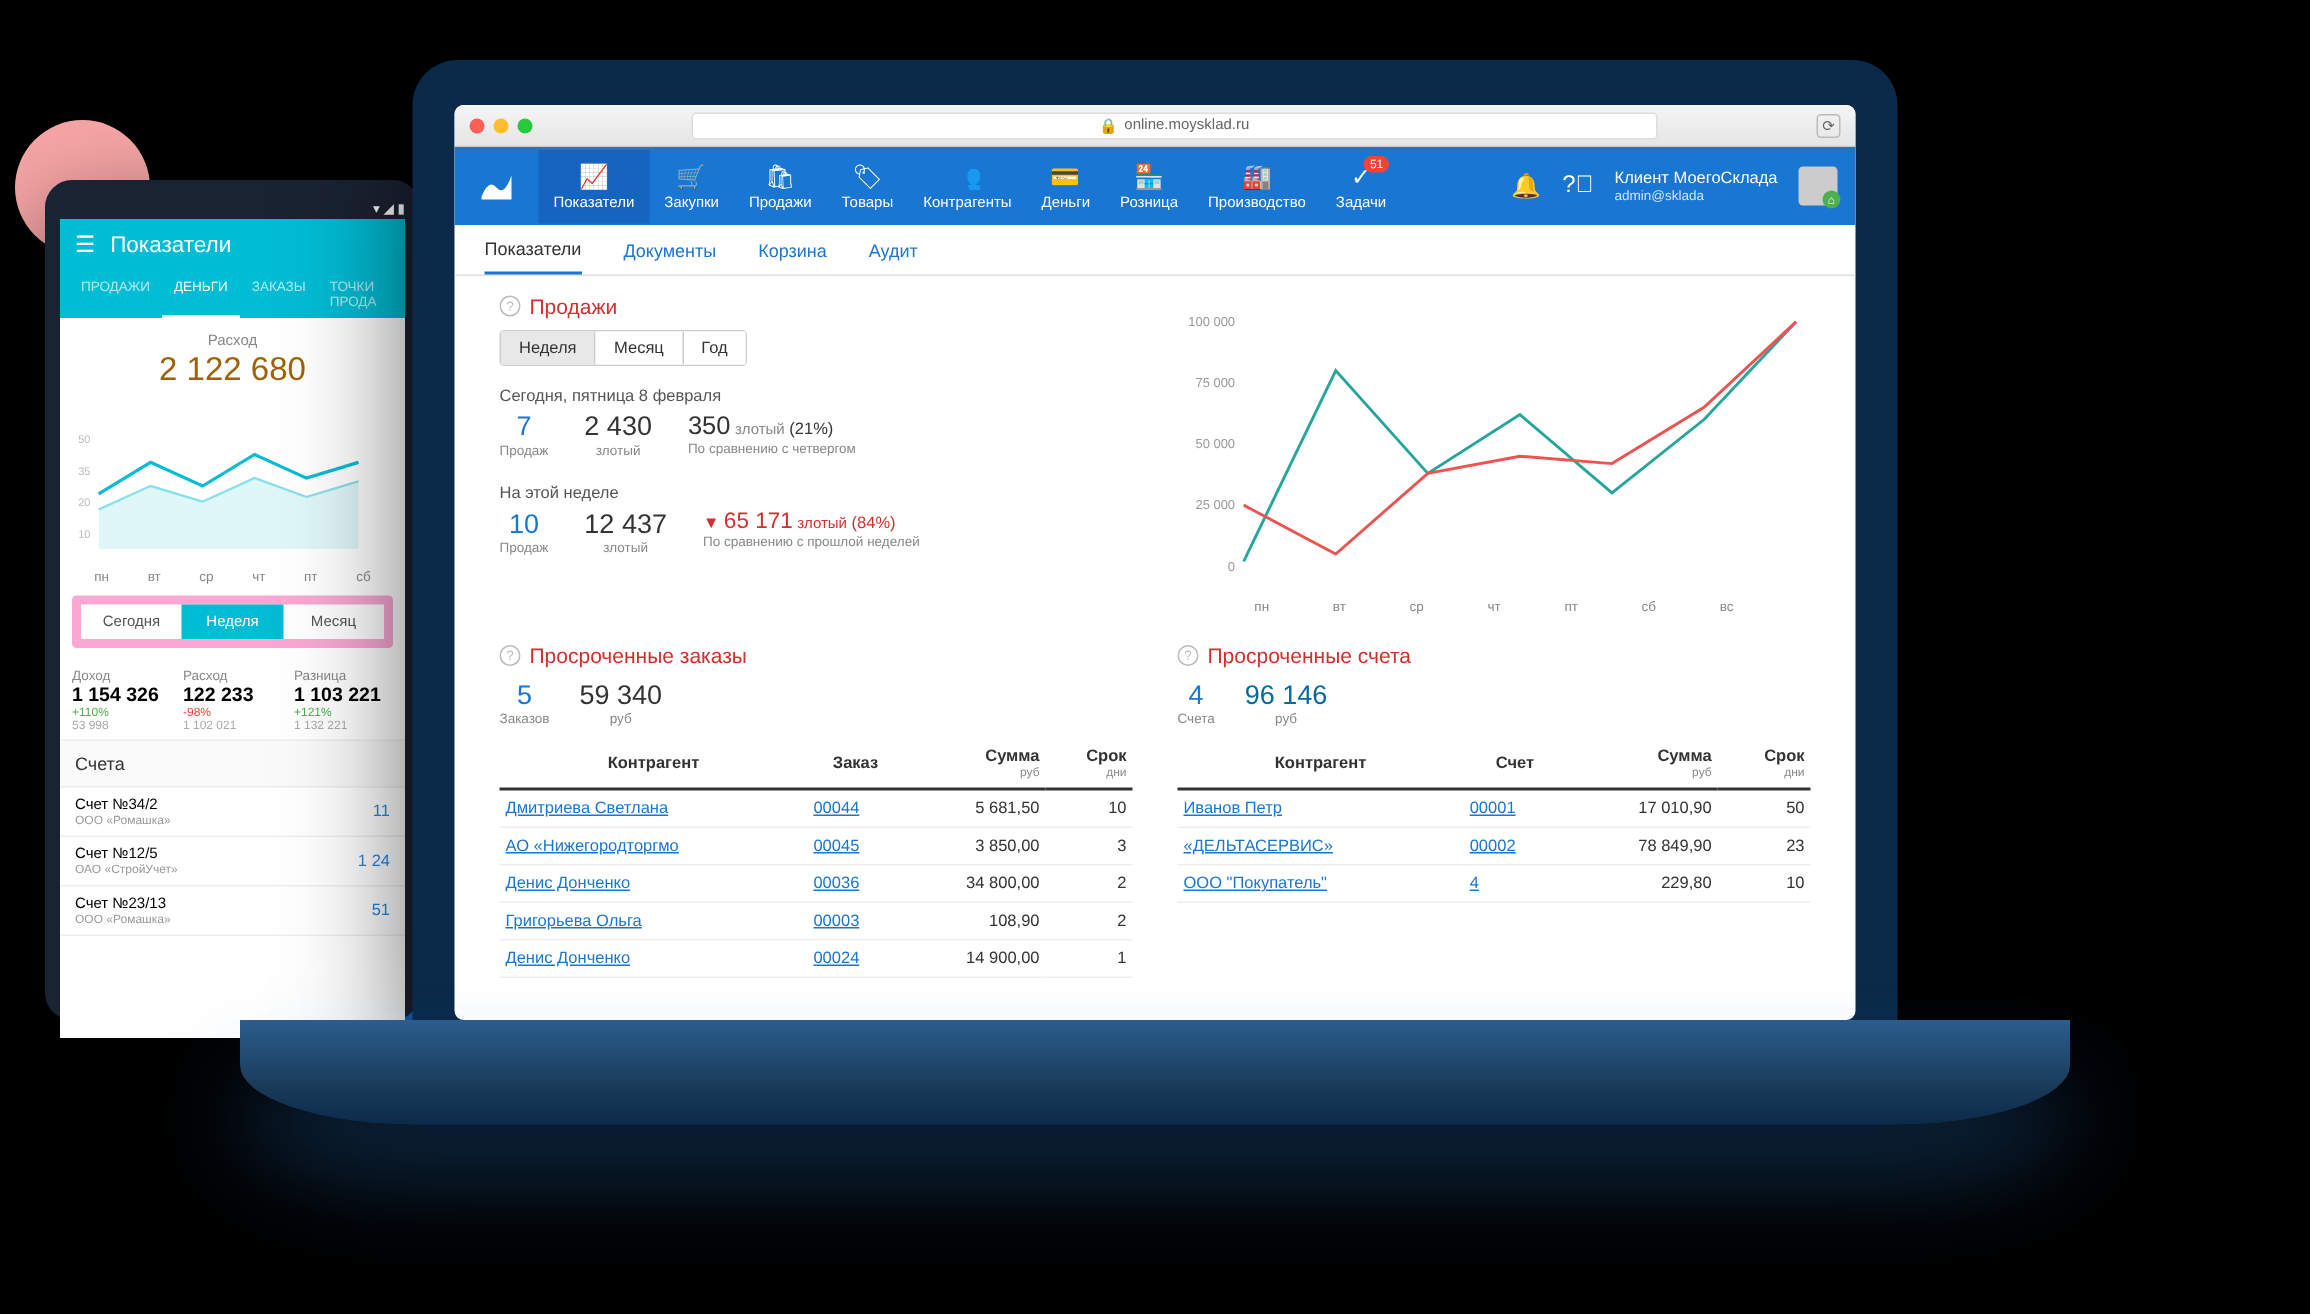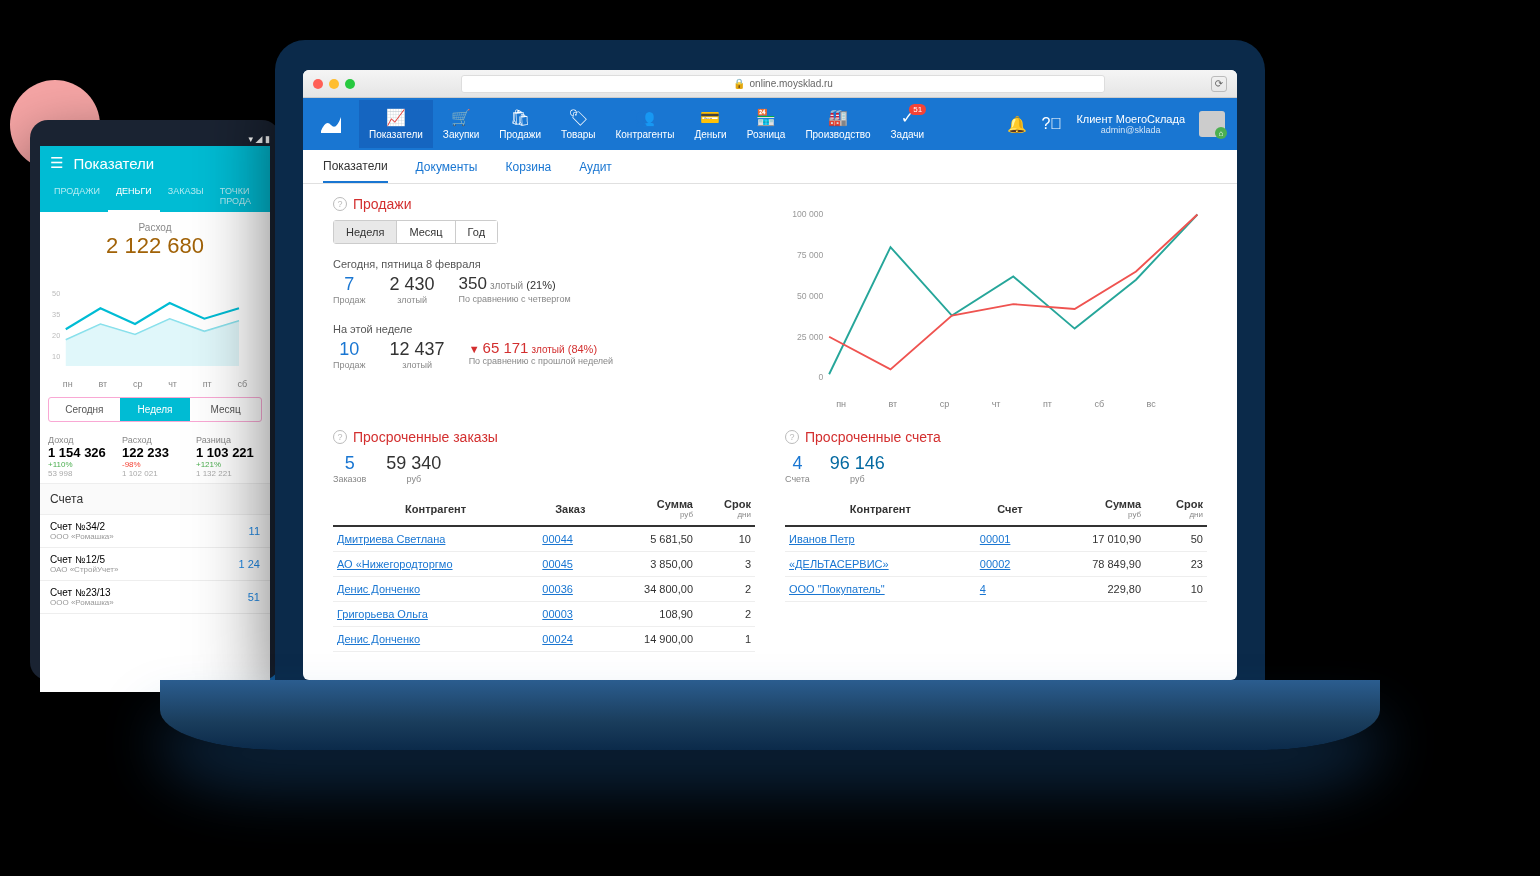--- a/index.html
+++ b/index.html
@@ -12,21 +12,21 @@
 .phone-tabs{background:#00bcd4;display:flex;font-size:9px;color:#b2ebf2;padding:0 6px}
 .phone-tab{padding:6px 8px}
 .phone-tab.active{color:#fff;border-bottom:2px solid #fff}
 .phone-body{background:#fff;height:480px;overflow:hidden}
 .ph-balance{text-align:center;padding:10px}
 .ph-balance-label{font-size:10px;color:#888}
 .ph-balance-val{font-size:22px;color:#a16207;font-weight:normal}
 .ph-chart{height:110px;padding:5px 10px;position:relative}
 .ph-chart svg{width:100%;height:100%}
 .ph-xaxis{display:flex;justify-content:space-around;font-size:9px;color:#888;padding:0 10px}
-.ph-range{display:flex;border:1px solid #f9a8d4;margin:8px;border-radius:3px}
+.ph-range{display:flex;border:6px solid #f9a8d4;margin:8px;border-radius:3px}
 .ph-range div{flex:1;text-align:center;padding:6px;font-size:10px;color:#555}
 .ph-range div.active{background:#00bcd4;color:#fff}
 .ph-kpis{display:flex;padding:5px 8px;gap:8px}
 .ph-kpi{flex:1}
 .ph-kpi-lab{font-size:9px;color:#888}
 .ph-kpi-val{font-size:13px;font-weight:bold}
 .ph-kpi-pct{font-size:8px}
 .ph-kpi-prev{font-size:8px;color:#aaa}
 .ph-section{padding:8px 10px;font-size:12px;color:#333;border-top:1px solid #eee;border-bottom:1px solid #eee;background:#fafafa}
 .ph-acct{padding:6px 10px;border-bottom:1px solid #eee;display:flex;justify-content:space-between;align-items:center}
@@ -42,21 +42,21 @@
 .refresh{width:16px;height:16px;border:1px solid #bbb;border-radius:3px;display:flex;align-items:center;justify-content:center;font-size:10px;color:#666}
 .topnav{height:52px;background:#1976d2;display:flex;align-items:center;color:#fff;font-size:10px}
 .logo{width:40px;height:40px;display:flex;align-items:center;justify-content:center;margin:0 8px}
 .nav-item{padding:8px 10px;text-align:center;cursor:pointer;position:relative}
 .nav-item.active{background:#1565c0}
 .nav-icon{font-size:16px;display:block;margin-bottom:2px}
 .nav-badge{position:absolute;top:4px;right:8px;background:#f44336;color:#fff;font-size:8px;padding:1px 4px;border-radius:6px}
 .nav-spacer{flex:1}
 .nav-right{display:flex;align-items:center;gap:14px;padding-right:12px}
 .nav-icon-btn{font-size:16px;cursor:pointer}
-.user-block{text-align:center;font-size:10px}
+.user-block{text-align:left;font-size:10px}
 .user-name{font-size:11px}
 .user-sub{font-size:9px;opacity:.8}
 .avatar{width:26px;height:26px;background:#ccc;border-radius:3px;position:relative}
 .avatar-dot{position:absolute;bottom:-2px;right:-2px;width:12px;height:12px;background:#4caf50;border-radius:50%;display:flex;align-items:center;justify-content:center;color:#fff;font-size:8px}
 .subtabs{height:34px;display:flex;align-items:center;padding:0 20px;gap:28px;border-bottom:1px solid #e0e0e0;font-size:12px}
 .subtab{color:#1976d2;padding:8px 0;cursor:pointer}
 .subtab.active{color:#333;border-bottom:2px solid #1976d2}
 .content{flex:1;padding:12px 30px;overflow:auto;font-size:12px;color:#333}
 .row1{display:flex;gap:30px}
 .sales-pane{flex:1}

